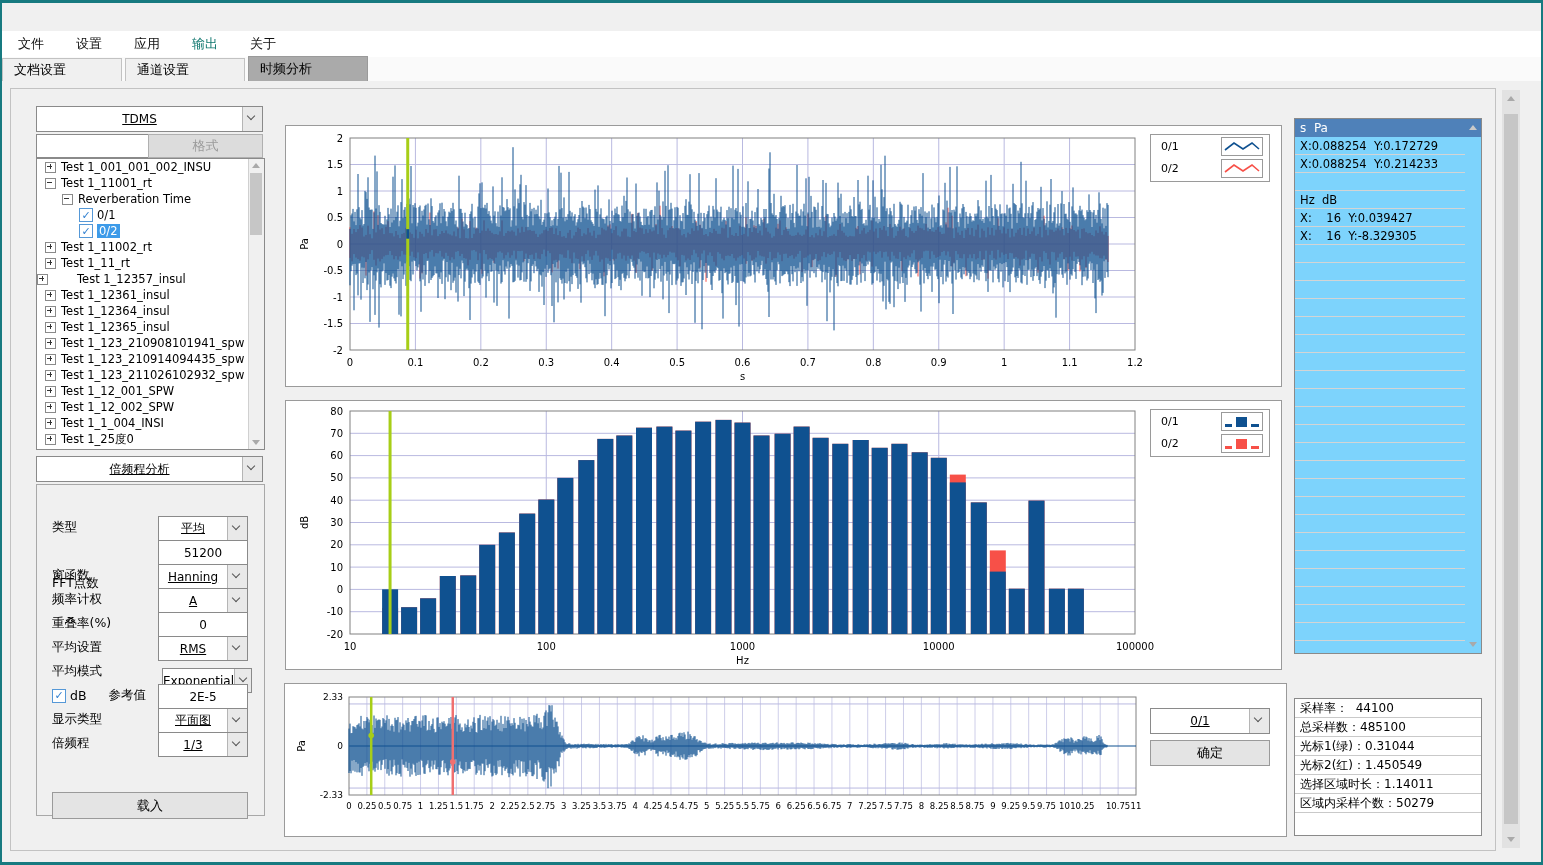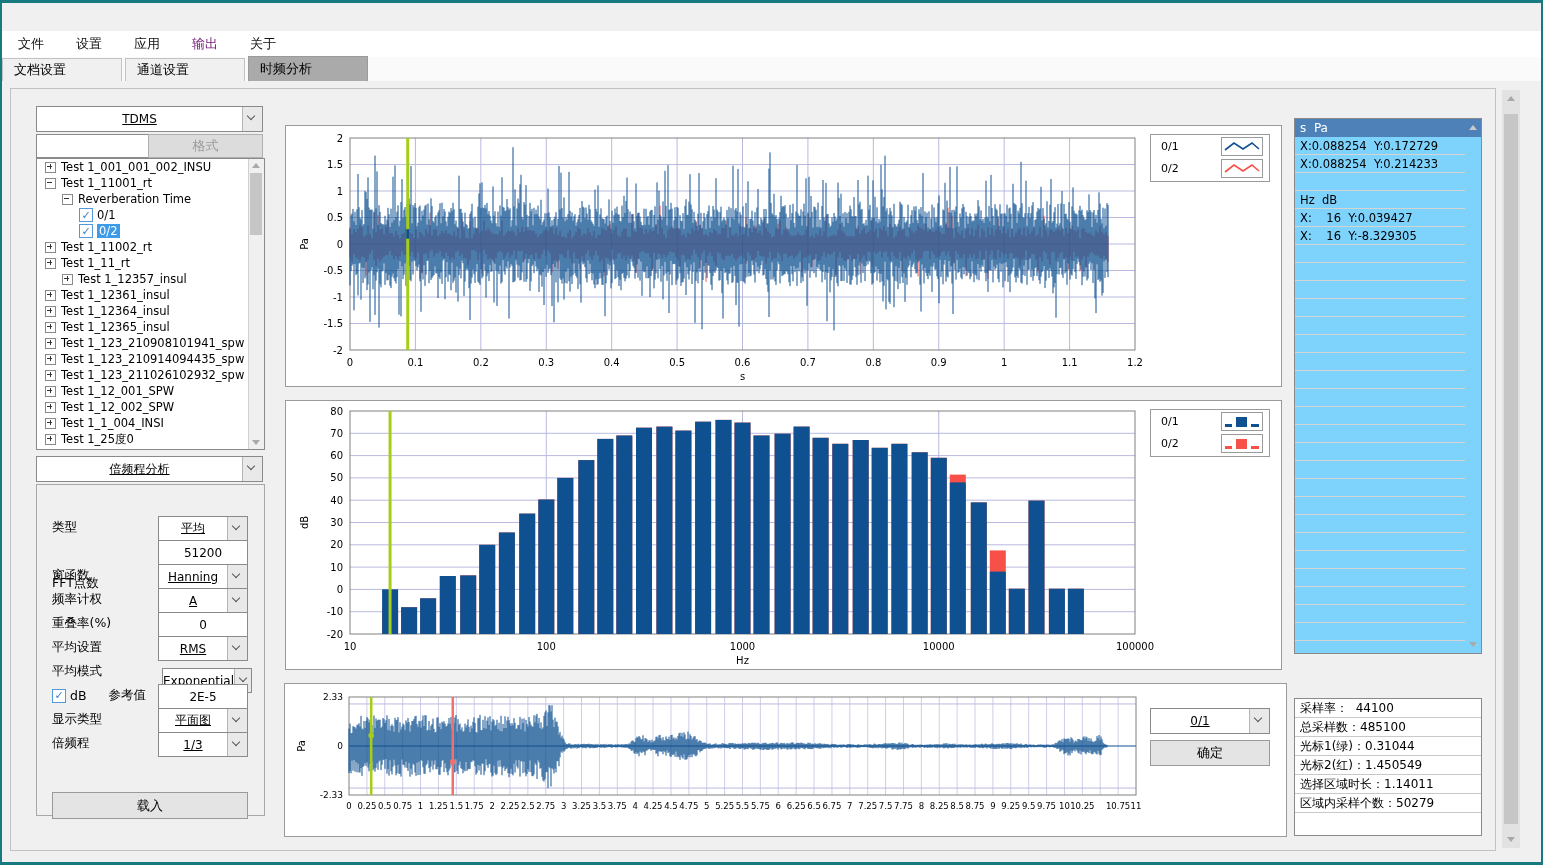--- a/index.html
+++ b/index.html
@@ -7,21 +7,21 @@
        font-family:"DejaVu Sans","Liberation Sans",sans-serif;font-size:12px;color:#000;}
   .edge{position:absolute;background:#177a80;}
   .titlebar{position:absolute;left:2px;top:3px;width:1539px;height:28px;background:#ffffff;display:flex;align-items:center;}
   .logo{width:19px;height:19px;margin-left:11px;}
   .apptitle{margin-left:9px;color:#8c8c8c;font-size:13px;letter-spacing:1px;}
   .winbtns{margin-left:auto;display:flex;height:100%;}
   .winbtn{width:50px;height:100%;display:flex;align-items:center;justify-content:center;font-size:13px;color:#555;}
   .winbtn.dim{color:#d8d8d8;}
   .menubar{position:absolute;left:2px;top:31px;width:1539px;height:26px;background:#ffffff;display:flex;align-items:center;}
   .menu-item{padding:0 16px;font-size:13px;color:#111;}
-  .menu-item.disabled{color:#701a75;}
+  .menu-item.disabled{color:#0f766e;}
   .tabrow{position:absolute;left:2px;top:57px;width:1539px;height:24px;background:#fafafa;display:flex;align-items:flex-end;}
   .tab{width:107px;height:22px;background:#f0f0f0;border:1px solid #c2c2c2;border-bottom:none;
        display:flex;align-items:center;padding-left:11px;font-size:13px;margin-right:3px;}
   .tab.active{background:#aaaaaa;height:24px;border-color:#9a9a9a;}
   .groupbox{position:absolute;left:10px;top:88px;width:1484px;height:761px;border:1px solid #c2c2c2;background:#f0f0f0;}
   .combo{position:absolute;background:#fff;border:1px solid #8a8a8a;display:flex;align-items:center;text-decoration:underline;}
   .combo .ct{flex:1;text-align:center;font-size:12px;}
   .combo .cbtn{width:19px;align-self:stretch;background:#e9e9e9;border-left:1px solid #b5b5b5;position:relative;}
   .chev{position:absolute;left:5px;top:6px;width:7px;height:7px;}
   .chev:before{content:"";position:absolute;left:0;top:0;width:5px;height:5px;border-right:1.6px solid #555;border-bottom:1.6px solid #555;transform:rotate(45deg);}
@@ -121,21 +121,21 @@
         <span class="sel">0/2</span>
       </div>
       <div class="tree-row" style="padding-left: 8px;">
         <span class="expander plus"></span>
         <span>Test 1_11002_rt</span>
       </div>
       <div class="tree-row" style="padding-left: 8px;">
         <span class="expander plus"></span>
         <span>Test 1_11_rt</span>
       </div>
-      <div class="tree-row" style="padding-left: 25px;">
+      <div class="tree-row" style="padding-left: 0; gap: 24px;">
         <span class="expander plus"></span>
         <span>Test 1_12357_insul</span>
       </div>
       <div class="tree-row" style="padding-left: 8px;">
         <span class="expander plus"></span>
         <span>Test 1_12361_insul</span>
       </div>
       <div class="tree-row" style="padding-left: 8px;">
         <span class="expander plus"></span>
         <span>Test 1_12364_insul</span>

